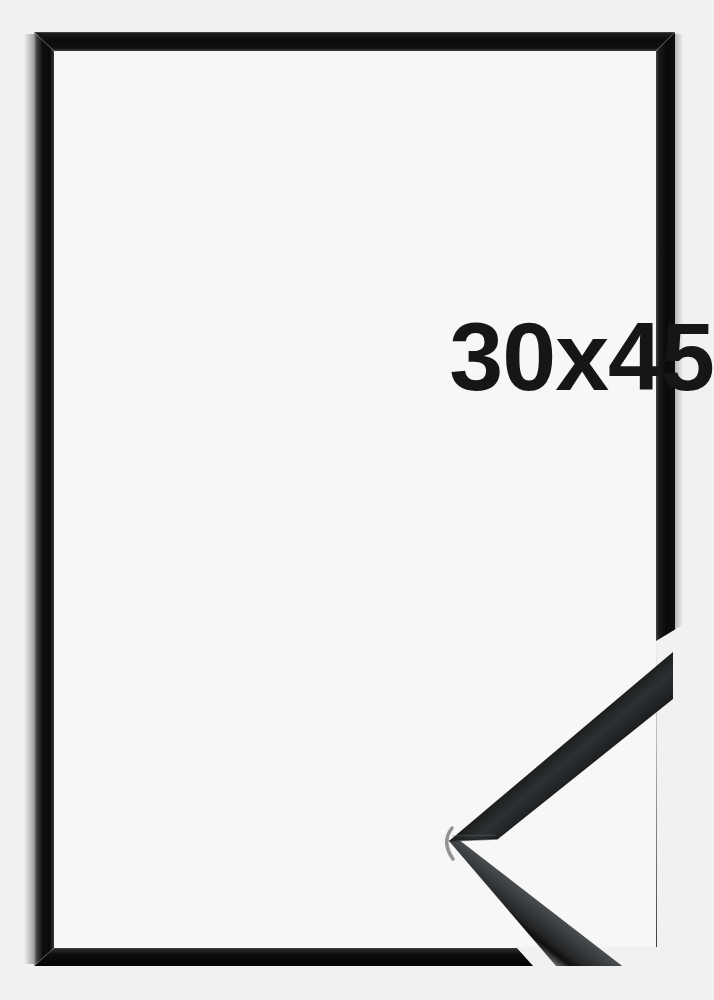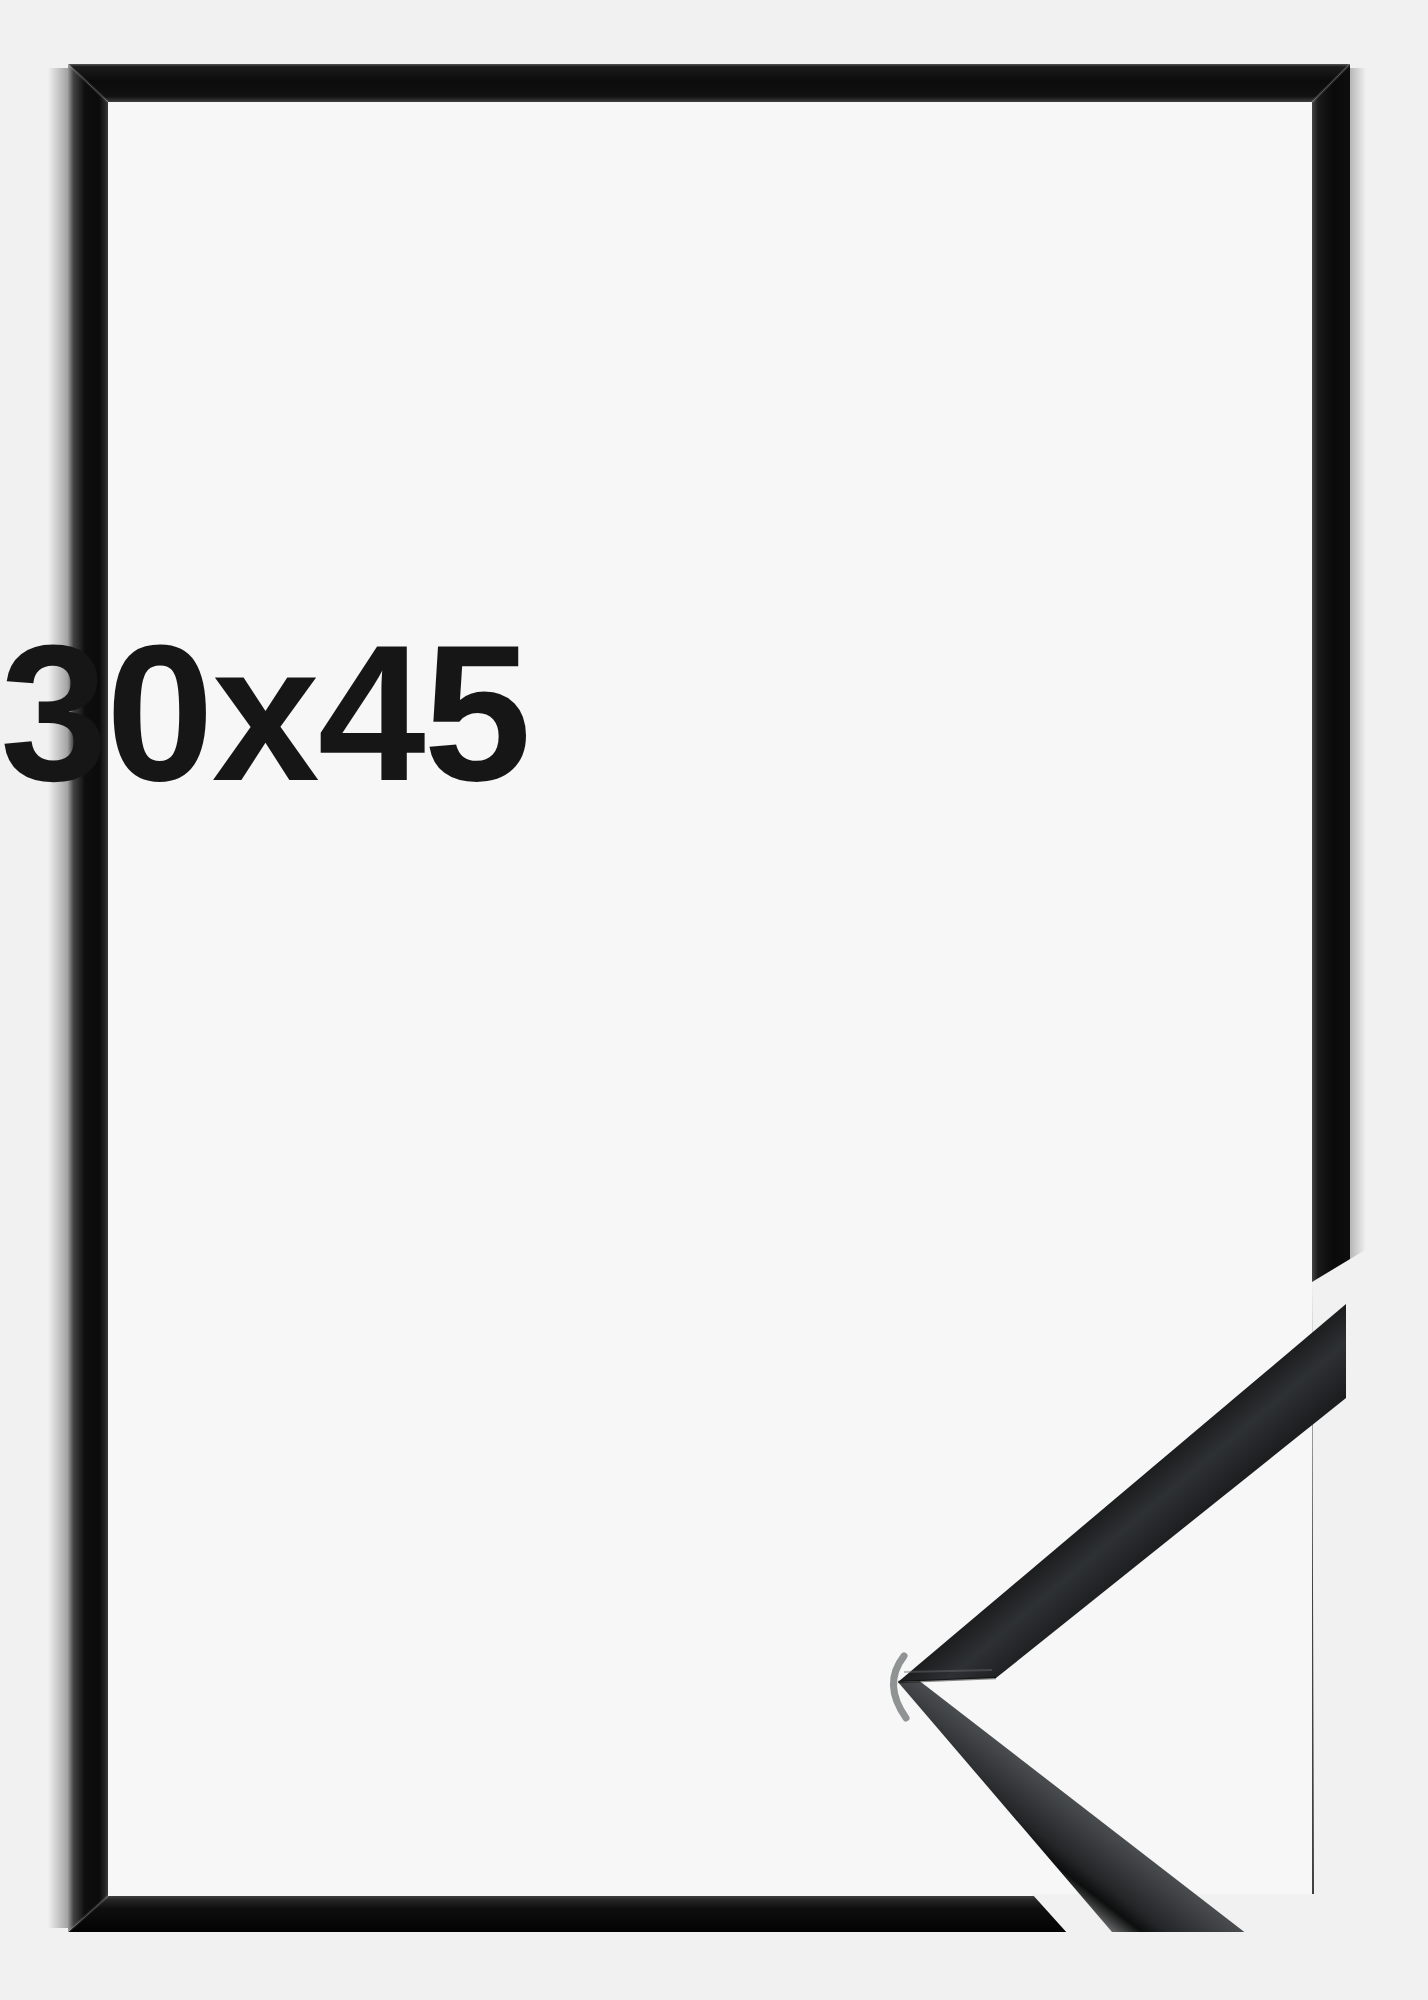--- a/index.html
+++ b/index.html
@@ -14,21 +14,21 @@
     position:relative;
     width:714px;height:1000px;
     overflow:hidden;
     background:var(--page-bg);
     font-family:"Liberation Sans", sans-serif;
   }
   #stage svg{position:absolute;inset:0;display:block;}
   .size-label{
     position:absolute;
     left:0;right:0;top:306px;
-    text-align:left;
+    text-align:right;
     font-size:97px;
     line-height:1.05;
     font-weight:700;
     letter-spacing:-1px;
     color:var(--text-color);
     user-select:none;
   }
   .stop-gloss{stop-color:var(--gloss-highlight);}
 </style>
 </head>

